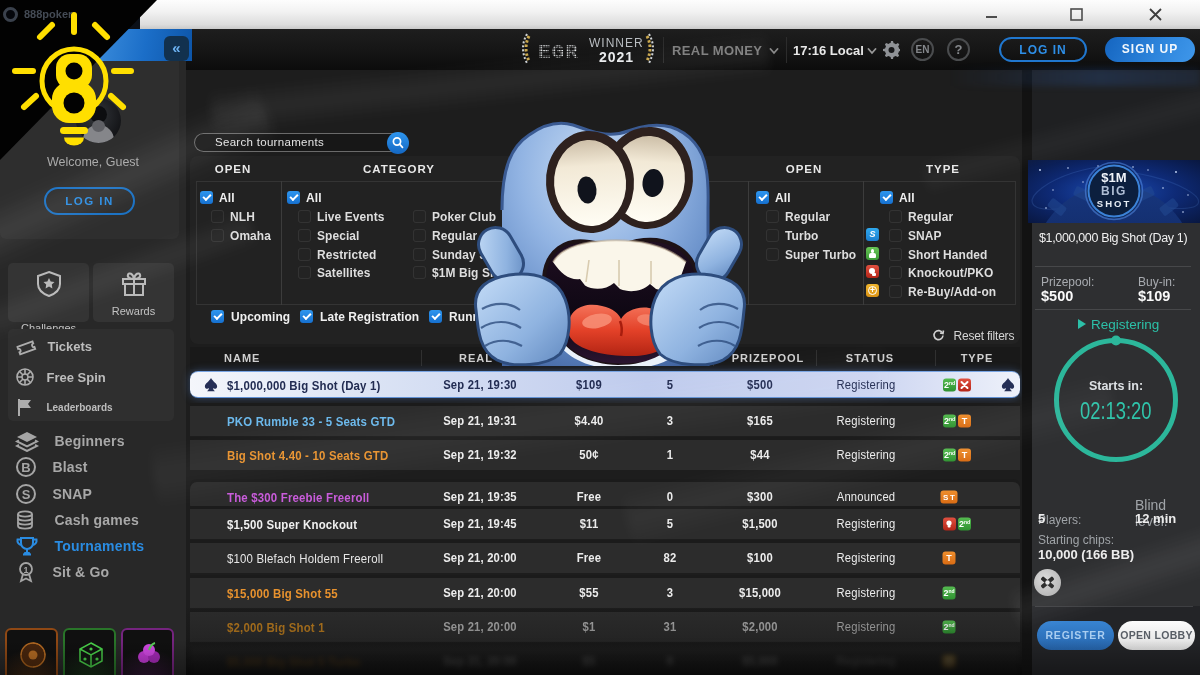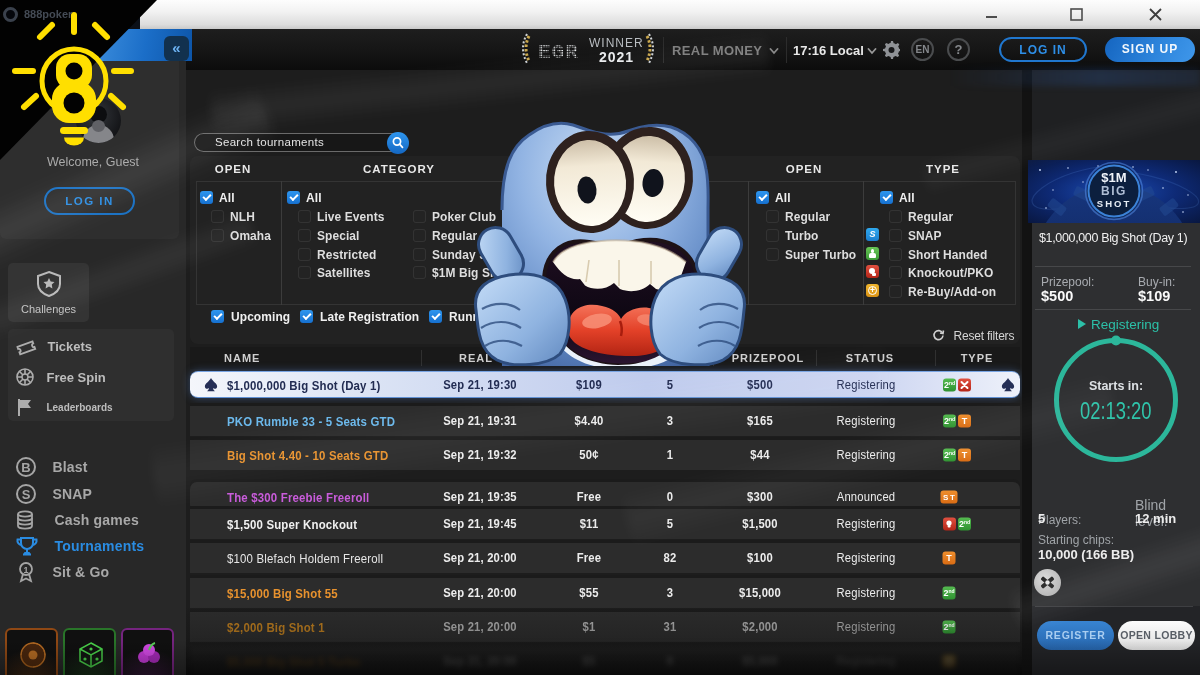--- a/index.html
+++ b/index.html
@@ -140,21 +140,29 @@
       <div style="position:absolute;left:16px;top:22px;width:13px;height:12px;border-radius:50%;background:#606166;"></div>
     </div>
     <div class="abs" style="left:0;top:94px;width:186px;text-align:center;font-size:12.5px;color:#a9a9a9;">Welcome, Guest</div>
     <div class="abs" style="left:44px;top:126px;width:91px;height:28px;border-radius:15px;border:2px solid #1b72c4;color:#2a8ce2;font-size:11.5px;font-weight:bold;text-align:center;line-height:25px;letter-spacing:1.5px;">LOG IN</div>
 
     <div class="abs" style="left:8px;top:202px;width:81px;height:59px;background:#343434;border-radius:5px;text-align:center;">
       <svg style="margin-top:7px;" width="26" height="28" viewBox="0 0 26 28">
           <path d="M13 2 L24 6 L24 14 Q24 22 13 26 Q2 22 2 14 L2 6 Z" fill="none" stroke="#b9b9b9" stroke-width="2"></path>
           <path d="M13 8 l1.7 3.4 3.8 .5 -2.7 2.7 .6 3.8 -3.4 -1.8 -3.4 1.8 .6 -3.8 -2.7 -2.7 3.8 -.5 Z" fill="#b9b9b9"></path>
         </svg>
-      <div style="font-size:11px;color:#c3c3c3;margin-top:1px;">Challenges</div>
+      <div style="font-size:11px;color:#c3c3c3;margin-top:20px;">Challenges</div>
+    </div>
+    <div class="abs" style="left:93px;top:202px;width:81px;height:59px;background:#343434;border-radius:5px;text-align:center;">
+      <svg style="margin-top:7px;" width="28" height="28" viewBox="0 0 28 28">
+          <rect x="3" y="9" width="22" height="5" fill="none" stroke="#b9b9b9" stroke-width="2"></rect>
+          <rect x="5" y="14" width="18" height="11" fill="none" stroke="#b9b9b9" stroke-width="2"></rect>
+          <path d="M14 9 L14 25 M14 9 C10 9 7 7 8 4.5 C9 2.5 13 3 14 9 M14 9 C18 9 21 7 20 4.5 C19 2.5 15 3 14 9" fill="none" stroke="#b9b9b9" stroke-width="2"></path>
+        </svg>
+      <div style="font-size:11px;color:#c3c3c3;margin-top:3px;">Rewards</div>
     </div>
 
     <div class="abs" style="left:8px;top:268px;width:166px;height:92px;background:#2f2f2f;border-radius:5px;"></div>
     <div class="abs" style="left:15px;top:276px;width:160px;height:20px;">
       <svg width="22" height="18" viewBox="0 0 22 18" style="vertical-align:middle;">
           <g transform="rotate(-20 11 9)">
             <path d="M3 6 L19 6 L19 8.2 a1.8 1.8 0 0 0 0 3.6 L19 14 L3 14 L3 11.8 a1.8 1.8 0 0 0 0 -3.6 Z" fill="none" stroke="#adadad" stroke-width="1.8"></path>
           </g>
         </svg>
       <span style="font-size:13px;font-weight:bold;color:#bdbdbd;vertical-align:middle;margin-left:6px;">Tickets</span>
@@ -170,20 +178,28 @@
       <span style="font-size:13px;font-weight:bold;color:#bdbdbd;vertical-align:middle;margin-left:7px;">Free Spin</span>
     </div>
     <div class="abs" style="left:15px;top:336px;width:160px;height:20px;">
       <svg width="20" height="20" viewBox="0 0 20 20" style="vertical-align:middle;">
           <path d="M4 2 L4 19" stroke="#adadad" stroke-width="2"></path>
           <path d="M4 3 L16 3 L13 7 L16 11 L4 11 Z" fill="#adadad"></path>
         </svg>
       <span style="font-size:10px;font-weight:bold;color:#bdbdbd;vertical-align:middle;margin-left:7px;">Leaderboards</span>
     </div>
 
+    <div class="abs snav" style="top:369px;">
+      <svg width="24" height="22" viewBox="0 0 24 22">
+          <path d="M12 2 L22 7 L12 12 L2 7 Z" fill="#a5a5a5"></path>
+          <path d="M4 10.5 L2 11.5 L12 16.5 L22 11.5 L20 10.5" fill="none" stroke="#a5a5a5" stroke-width="2"></path>
+          <path d="M4 15 L2 16 L12 21 L22 16 L20 15" fill="none" stroke="#a5a5a5" stroke-width="2"></path>
+        </svg>
+      <span>Beginners</span>
+    </div>
     <div class="abs snav" style="top:395px;">
       <svg width="22" height="22" viewBox="0 0 22 22">
           <circle cx="11" cy="11" r="9" fill="none" stroke="#a5a5a5" stroke-width="2"></circle>
           <text x="11" y="15.5" text-anchor="middle" font-size="13" font-weight="bold" fill="#a5a5a5" font-family="Liberation Sans">B</text>
         </svg>
       <span>Blast</span>
     </div>
     <div class="abs snav" style="top:422px;">
       <svg width="22" height="22" viewBox="0 0 22 22">
           <circle cx="11" cy="11" r="9" fill="none" stroke="#a5a5a5" stroke-width="2"></circle>

